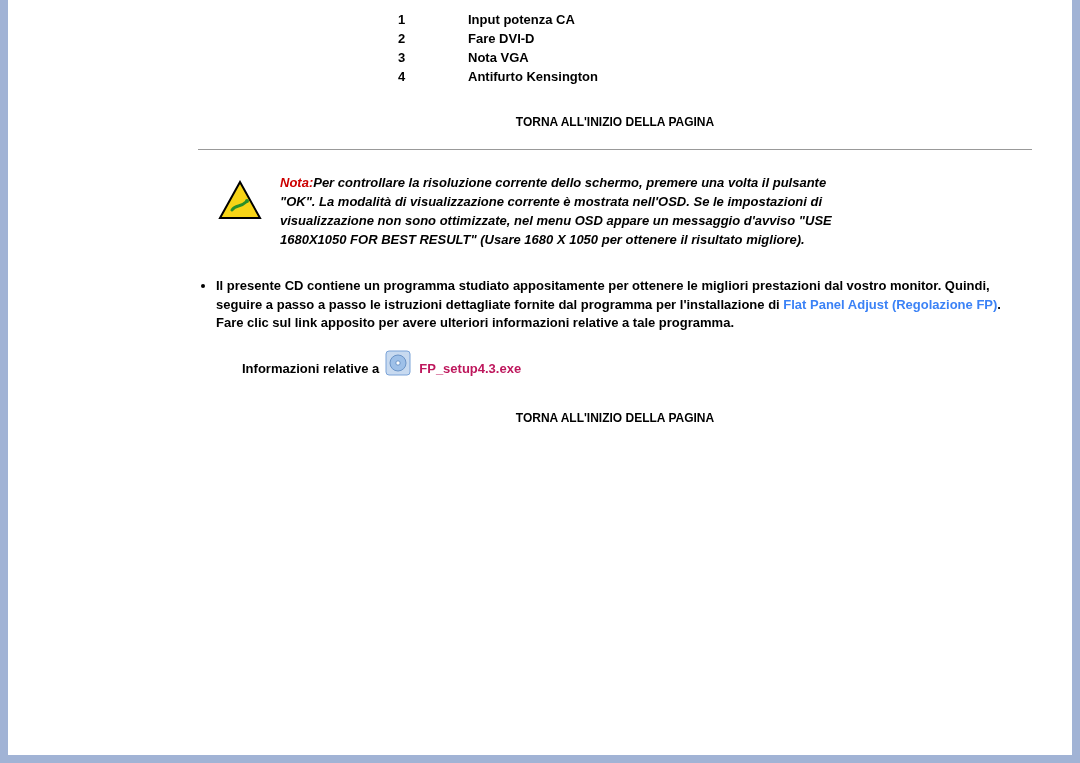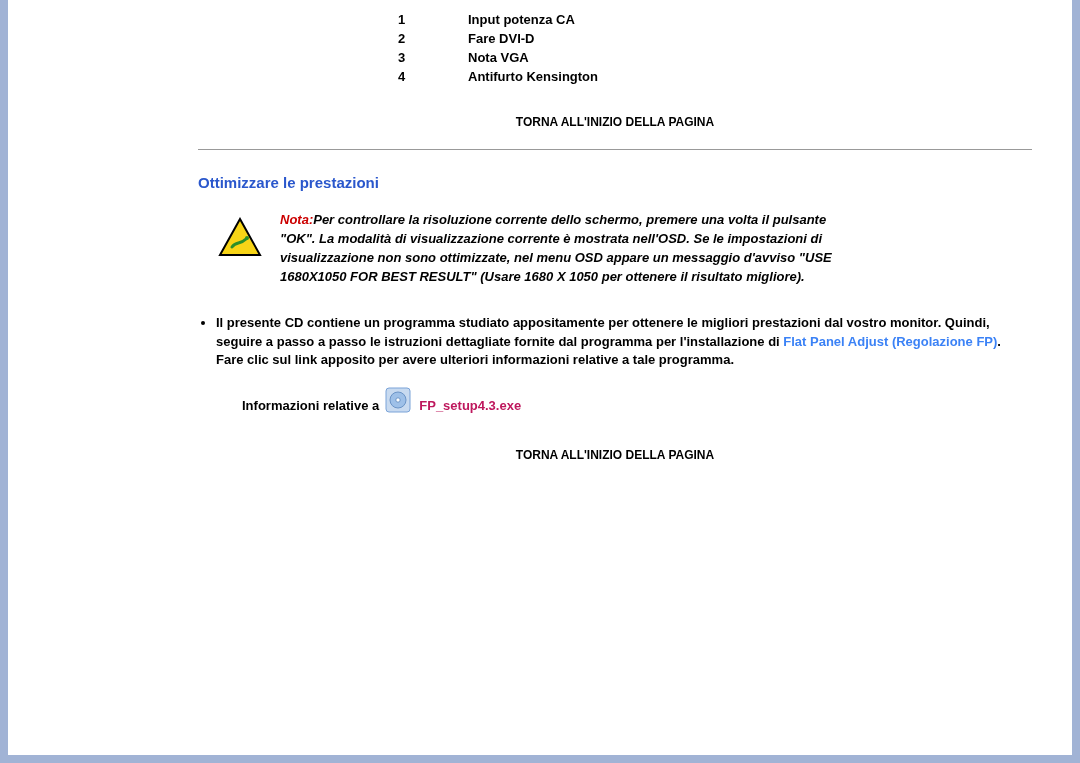--- a/index.html
+++ b/index.html
@@ -135,21 +135,20 @@
       </tr>
     </tbody>
       </table>
 
     <div class="back-top">
       <a href="#">TORNA ALL'INIZIO DELLA PAGINA</a>
     </div>
 
     <hr class="sep">
 
-    <div class="section-head">Ottimizzare le prestazioni</div>
 
 
     <div class="note-block">
       <div class="warn-icon">
         <svg width="44" height="40" viewBox="0 0 44 40">
           <polygon points="22,2 42,38 2,38" fill="#f7d417" stroke="#000" stroke-width="2"></polygon>
           <path d="M14 30 C18 24 22 28 28 22" stroke="#2a8f2a" stroke-width="3" fill="none" stroke-linecap="round"></path>
           <circle cx="29" cy="21" r="2" fill="#2a8f2a"></circle>
         </svg>
       </div>

